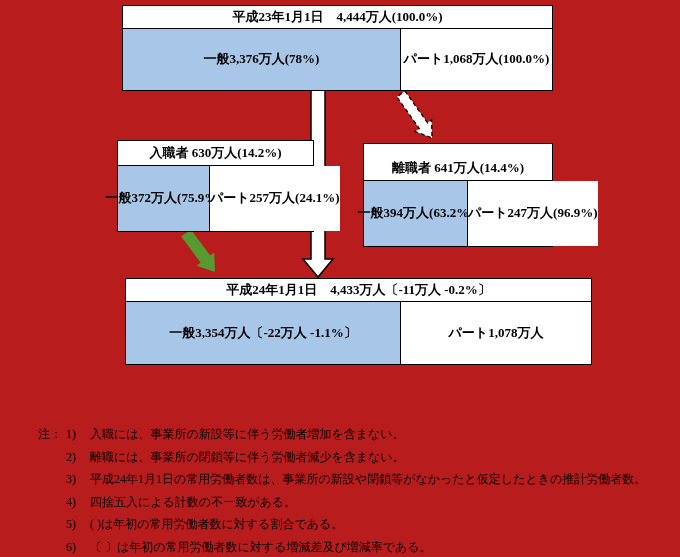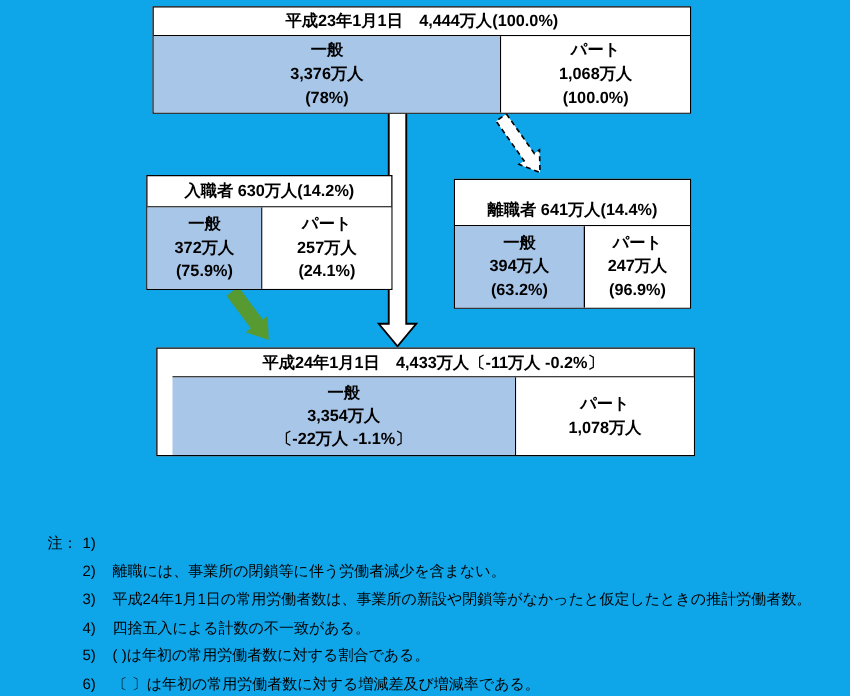--- a/index.html
+++ b/index.html
@@ -4,22 +4,23 @@
 <style>
   * { margin:0; padding:0; box-sizing:border-box; }
   html,body { background:#ffffff; }
   body {
     font-family:"Liberation Sans","DejaVu Sans",sans-serif;
     color:#000;
   }
   .canvas {
     position:relative;
     width:680px; height:557px;
-    background:#0ea5e9;
+    background:#b91c1c;
     overflow:hidden;
+    font-family:Liberation Serif, serif;
   }
   .arrow-layer {
     position:absolute; left:0; top:0; width:680px; height:557px;
     z-index:1;
   }
   .flow-box {
     position:absolute;
     border:1px solid #000;
     background:#fff;
     z-index:2;
@@ -28,21 +29,21 @@
     line-height:1.45;
     text-align:center;
   }
   .box-header {
     border-bottom:1px solid #000;
     display:flex; align-items:center; justify-content:center;
     white-space:nowrap;
   }
   .box-body { display:flex; }
   .cell {
-    display:flex; flex-direction:column;
+    display:flex; flex-direction:row;
     align-items:center; justify-content:center;
     white-space:nowrap;
   }
   .cell.blue { background:var(--cell-blue,#a8c6e8); border-right:1px solid #000; }
   .cell.white { background:#fff; flex:1; }
   .arrow-hollow { fill:#ffffff; stroke:#000; stroke-width:1.5; }
   .arrow-dashed { fill:#ffffff; stroke:#000; stroke-width:1.3; stroke-dasharray:4,3; }
   .arrow-green  { fill:var(--arrow-green,#569a31); stroke:none; }
   .notes {
     position:absolute; left:38px; top:427px;
@@ -106,39 +107,40 @@
         <div>(63.2%)</div>
       </div>
       <div class="cell white">
         <div>パート</div>
         <div>247万人</div>
         <div>(96.9%)</div>
       </div>
     </div>
   </div>
 
-  <div class="flow-box" style="left:125px; top:278px; width:431px;padding-left:12px;">
+  <div class="flow-box" style="left:125px; top:278px; width:467px;">
     <div class="box-header" style="height:23px;">平成24年1月1日　4,433万人〔-11万人 -0.2%〕</div>
     <div class="box-body" style="height:62px;">
       <div class="cell blue" style="width:275px;">
         <div>一般</div>
         <div>3,354万人</div>
         <div>〔-22万人 -1.1%〕</div>
       </div>
       <div class="cell white">
         <div>パート</div>
         <div>1,078万人</div>
       </div>
     </div>
   </div>
 
   <div class="notes">
     <div class="note-row">
       <span class="note-prefix">注：</span>
       <span class="note-num">1)</span>
+      <span class="note-text">入職には、事業所の新設等に伴う労働者増加を含まない。</span>
     </div>
     <div class="note-row">
       <span class="note-prefix"></span>
       <span class="note-num">2)</span>
       <span class="note-text">離職には、事業所の閉鎖等に伴う労働者減少を含まない。</span>
     </div>
     <div class="note-row">
       <span class="note-prefix"></span>
       <span class="note-num">3)</span>
       <span class="note-text">平成24年1月1日の常用労働者数は、事業所の新設や閉鎖等がなかったと仮定したときの推計労働者数。</span>

